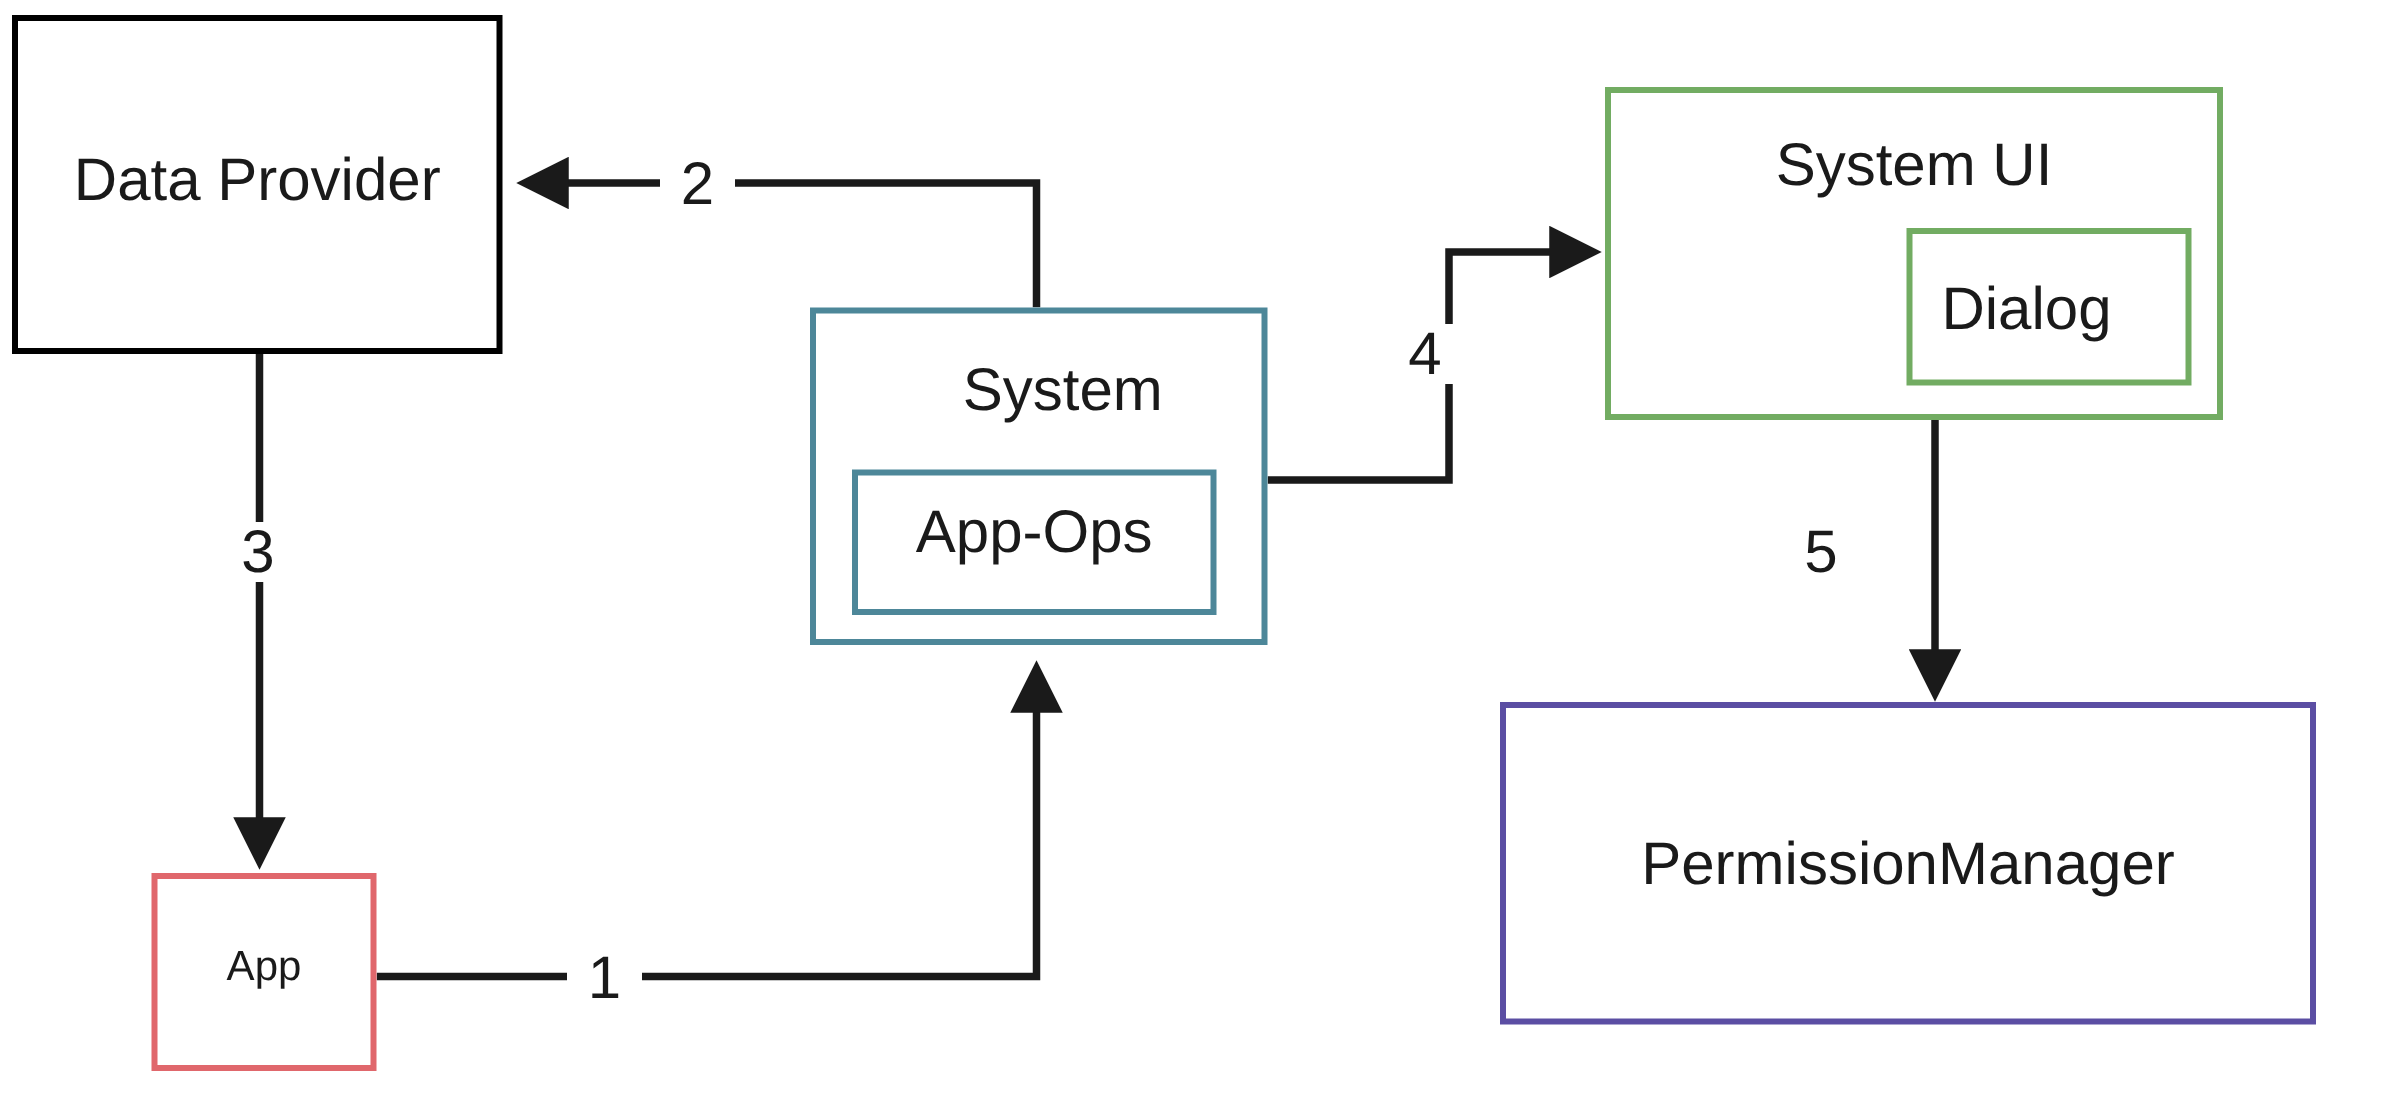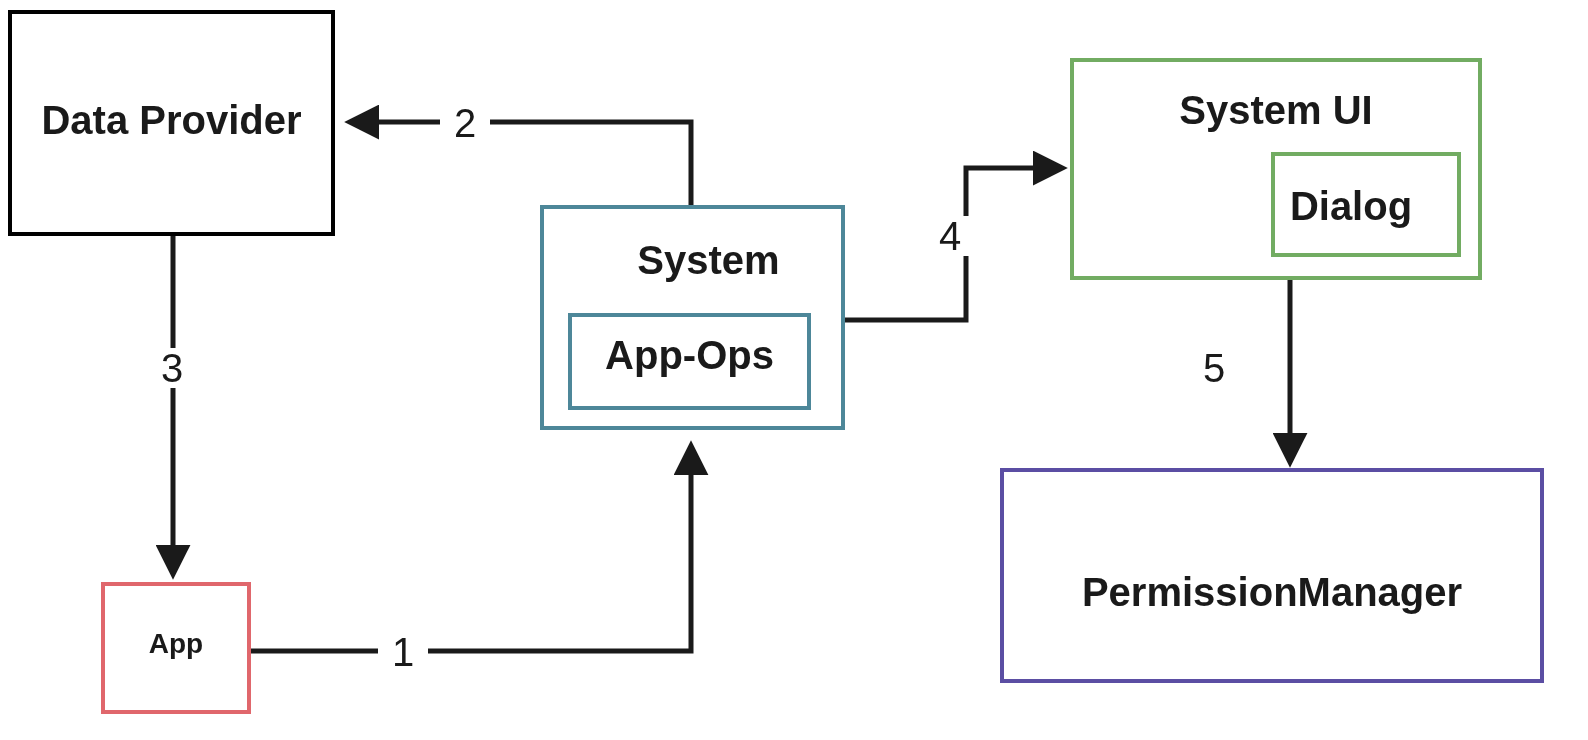--- a/index.html
+++ b/index.html
@@ -28,21 +28,21 @@
   .node-box {
     position: absolute;
     box-sizing: border-box;
     background: #ffffff;
   }
   .node-label {
     position: absolute;
     white-space: nowrap;
     color: #1a1a1a;
     font-family: "Liberation Sans", sans-serif;
-    font-weight: 700;
+    font-weight: 400;
   }
   .edge-label {
     position: absolute;
     white-space: nowrap;
     color: #1a1a1a;
     background: #ffffff;
     font-family: "Liberation Sans", sans-serif;
     font-weight: 400;
     line-height: 1;
     text-align: center;
@@ -102,21 +102,21 @@
     left: 1271px; top: 184px; width: 160px;
     text-align: center; font-size: 40px;
   }
 
   #node-permission-manager {
     left: 1000px; top: 468px; width: 544px; height: 215px;
     border: 4px solid #5b4ea3;
   }
   #label-permission-manager {
     left: 1000px; top: 554px; width: 544px;
-    text-align: center; font-size: 40px; margin-top: 16px;
+    text-align: center; font-size: 40px;
   }
 
   
   #edge-label-1 { left: 378px; top: 632px; width: 50px; font-size: 40px; }
   #edge-label-2 { left: 440px; top: 103px; width: 50px; font-size: 40px; }
   #edge-label-3 { left: 148px; top: 348px; width: 48px; font-size: 40px; }
   #edge-label-4 { left: 926px; top: 216px; width: 48px; font-size: 40px; }
   #edge-label-5 { left: 1190px; top: 348px; width: 48px; font-size: 40px; }
 </style>
 </head>

